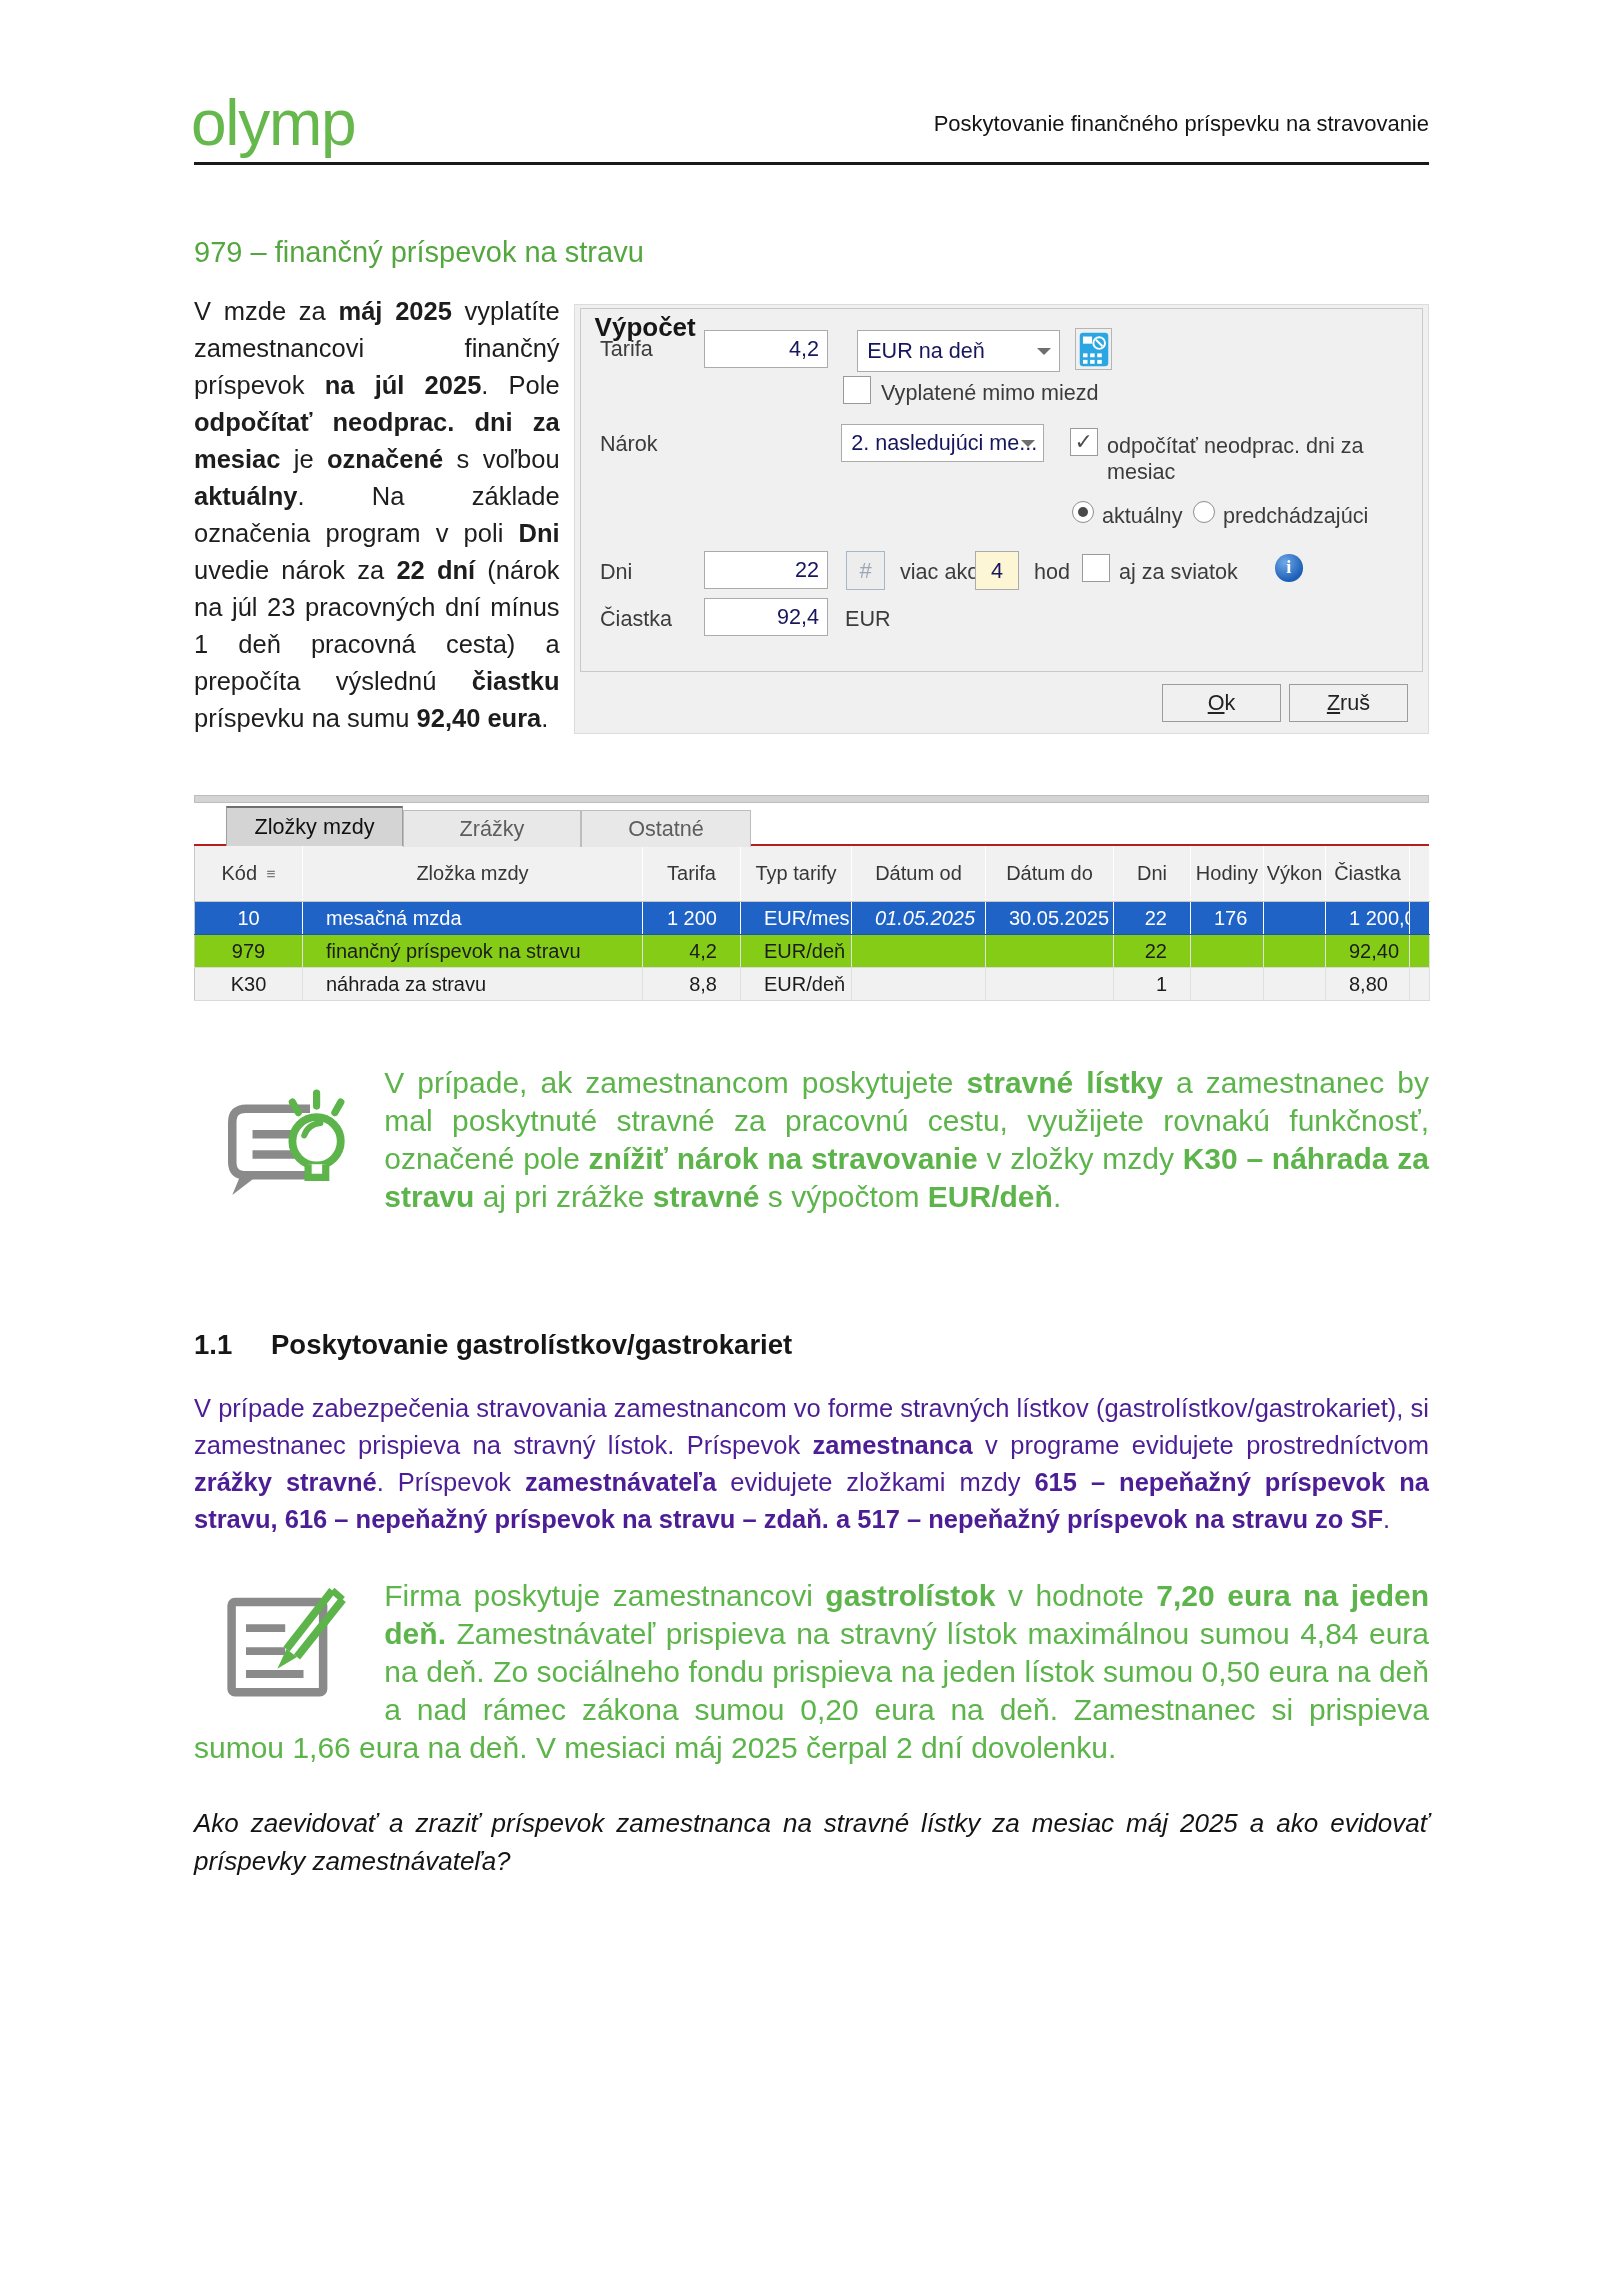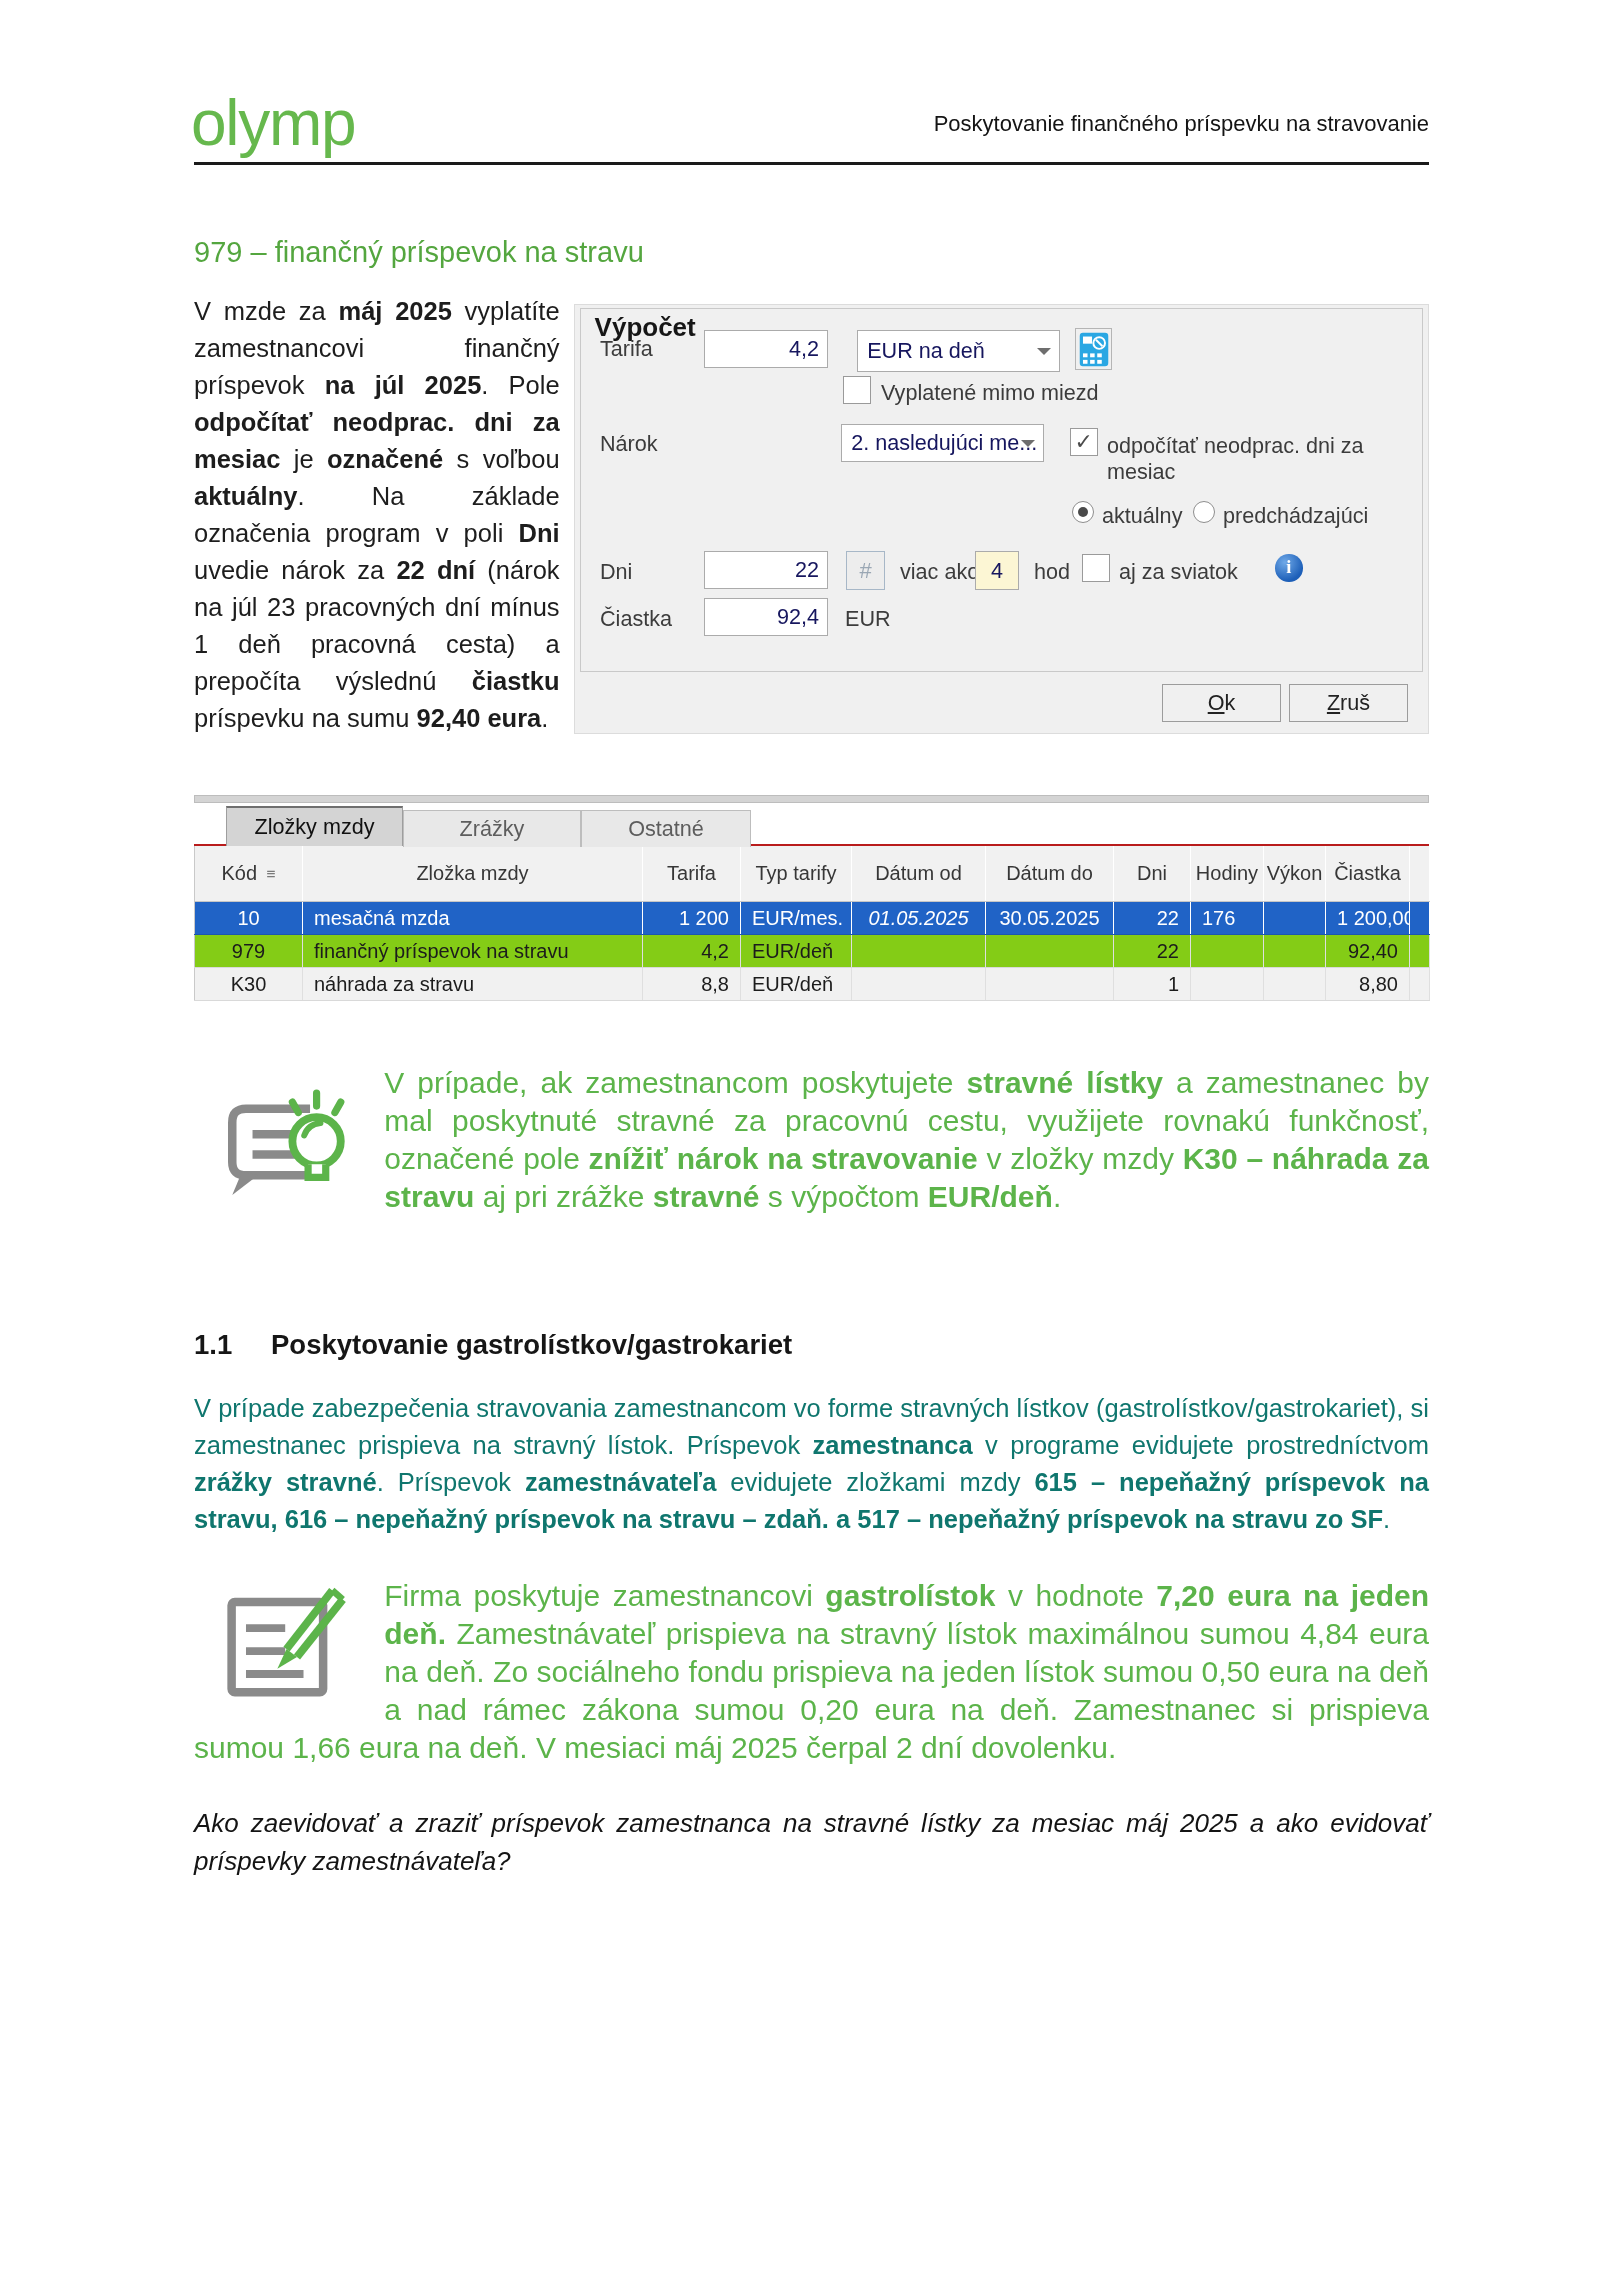--- a/index.html
+++ b/index.html
@@ -62,36 +62,36 @@
   .tab { display:inline-block; vertical-align:bottom; height:37px; line-height:36px; text-align:center;
          font-size:21.6px; color:#5d5d5d; background:#e8e8e8; border:1.3px solid #bdbdbd; border-bottom:none; }
   .tab.active { height:40px; line-height:37px; background:#d4d4d4; color:#111;
                 border:1.3px solid #9e9e9e; border-top:2.6px solid #6f6f6f; border-bottom:none; position:relative; top:-0.7px; }
   .tab0 { width:177px; } .tab1 { width:178px; margin-left:0px; } .tab2 { width:170px; }
   table.comp { border-collapse:collapse; table-layout:fixed; width:1235px; font-size:20px; color:#1c1c1c;
                border:1.3px solid #c9c9c9; border-top:none; }
   table.comp th { height:56px; background:#f1f1f1; font-weight:400; color:#373737;
                   border-right:1.3px solid #ffffff; border-bottom:1.3px solid #c6c6c6; overflow:hidden; white-space:nowrap; }
   table.comp td { height:33px; border-right:1.3px solid #dfdfdf; border-bottom:1.3px solid #d9d9d9;
-                  padding:0 11px; overflow:hidden; white-space:nowrap; }
+                  padding:0 23px; overflow:hidden; white-space:nowrap; }
   tr.rowA td { background:#f1f1f1; }
   tr.rowB td { background:#84cc16; }
   tr.sel td { background:#2063c6; color:#fff; border-right:1.3px solid rgba(255,255,255,.75);
               border-bottom:1.3px solid #1c57ae; }
   .sort-ic { display:inline-block; margin-left:9.2px; color:#7a7a7a; font-size:15.7px; vertical-align:1.3px; }
 
   
   .note { margin-top:63px; font-size:30px; line-height:38px; color:#5cb44a; text-align:justify; }
   .note svg.note-ic { float:left; width:134px; height:131px; margin:3.9px 38px 5.2px 18.3px; }
   .note2 { margin-top:39px; }
 
   
   .h11 { clear:both; margin-top:113px; font-size:27.5px; font-weight:700; color:#161616; }
   .h11 .num { display:inline-block; width:77px; }
-  .para11 { margin-top:29px; font-size:25.5px; line-height:37px; text-align:justify; color:#0f766e; }
+  .para11 { margin-top:29px; font-size:25.5px; line-height:37px; text-align:justify; color:#4c1d95; }
 
   .question { clear:both; margin-top:37px; font-size:26px; line-height:38px; font-style:italic;
               color:#141414; text-align:justify; }
 </style>
 </head>
 <body>
 
 <div class="logo">olymp</div>
 <div class="header-title">Poskytovanie finančného príspevku na stravovanie</div>
 <div class="header-rule"></div>

